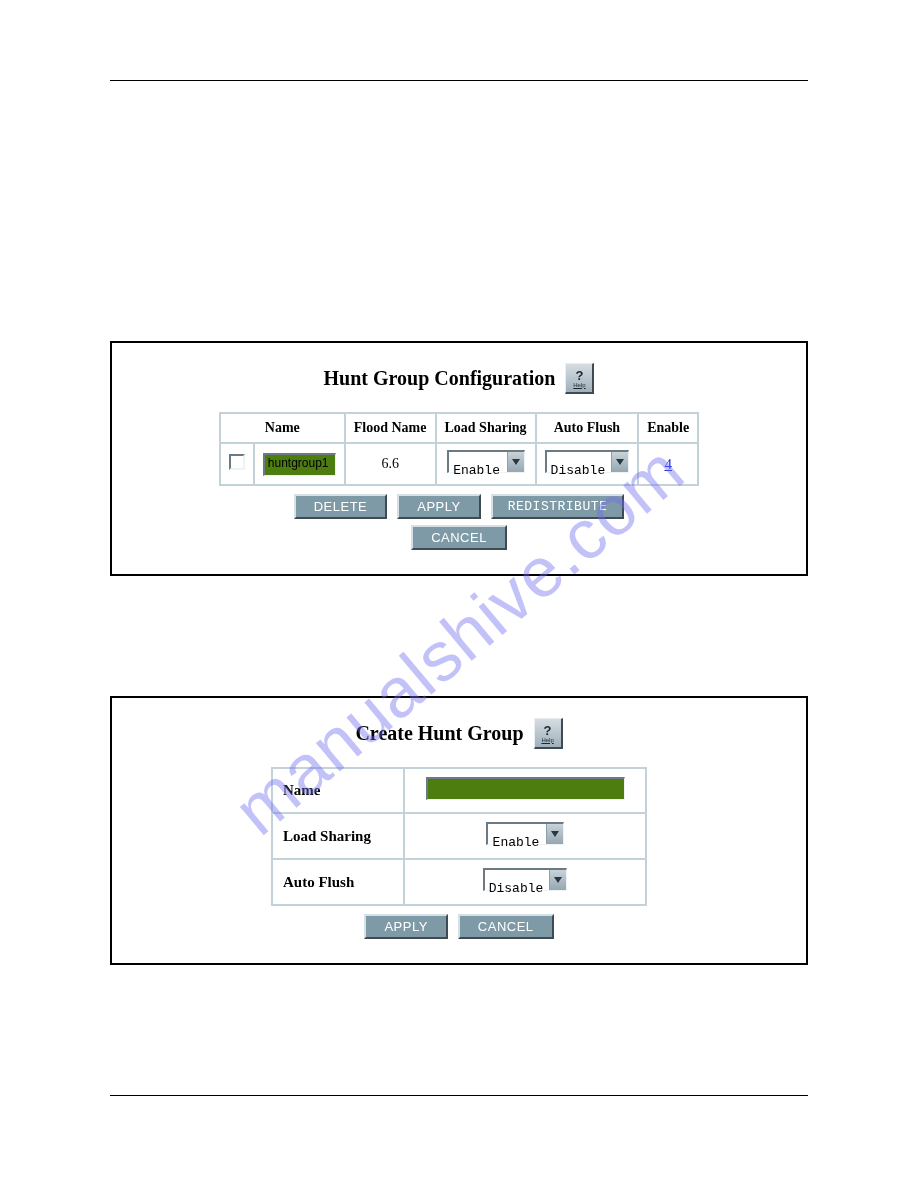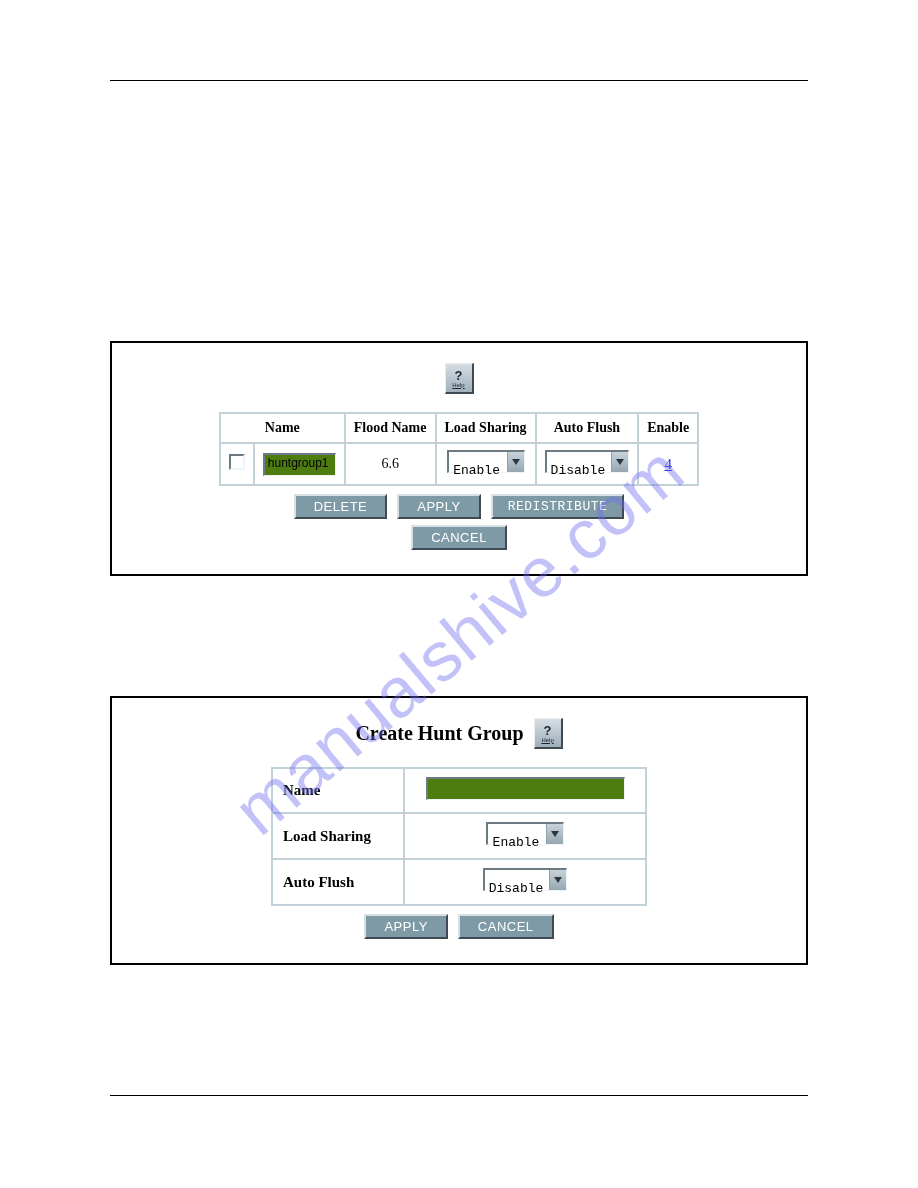--- a/index.html
+++ b/index.html
@@ -214,20 +214,21 @@
 </head>
 <body>
 
 <div class="page">
   <hr class="hr-top">
 
   <div class="watermark">manualshive.com</div>
 
   <div class="panel">
     <div class="panel-title-row">
+      <span class="panel-title">Hunt Group Configuration</span>
       <div class="help-icon">
         <span class="help-q">?</span>
         <span class="help-label">Help</span>
       </div>
     </div>
 
     <div class="cfg-outer">
       <table class="cfg">
         <tbody>
             <tr>

